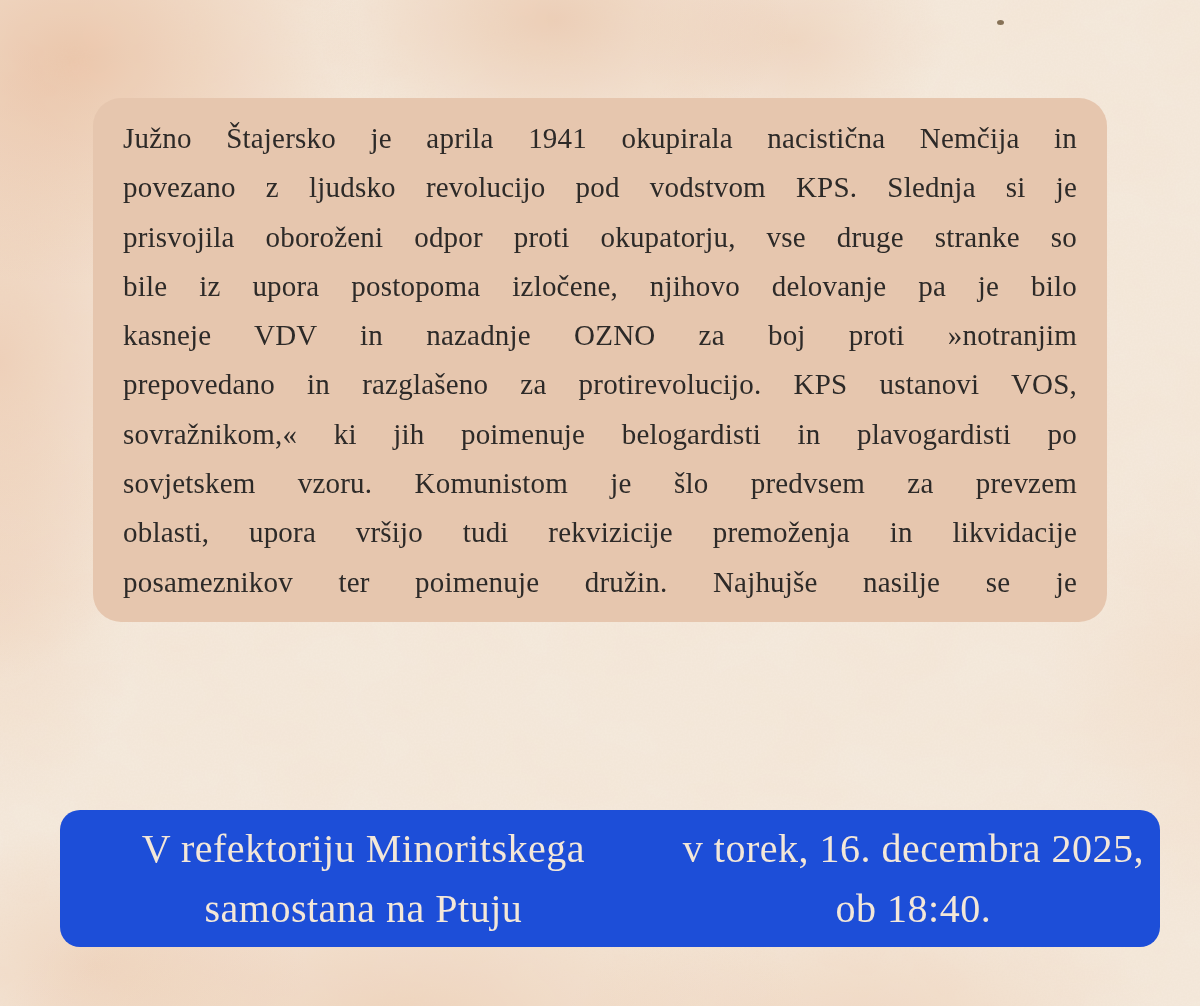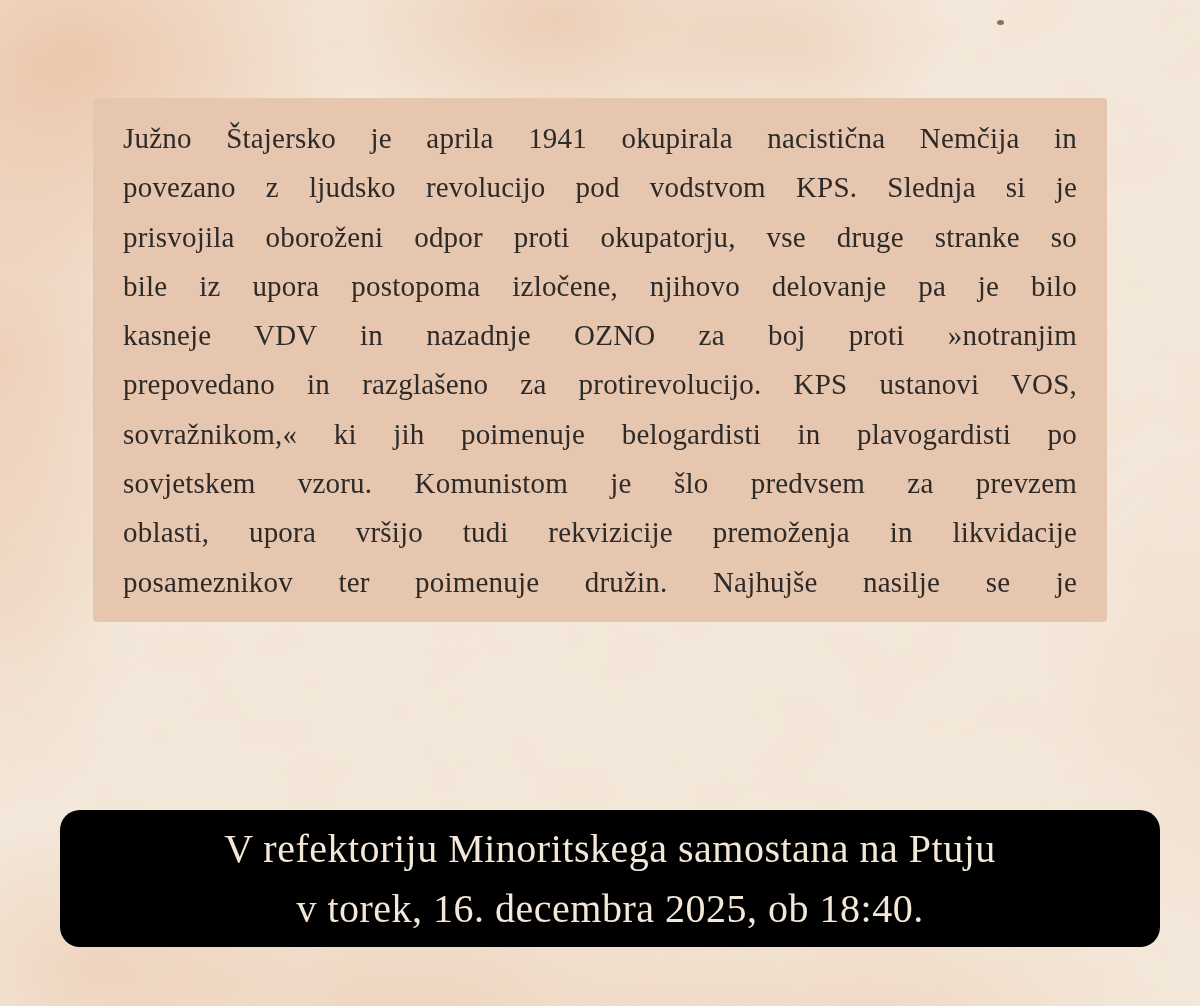--- a/index.html
+++ b/index.html
@@ -44,46 +44,46 @@
     z-index: 1;
   }
   .panel {
     position: absolute;
     left: 93px;
     top: 98px;
     width: 1014px;
     box-sizing: border-box;
     padding: 16px 30px 15px 30px;
     background: #e6c6ae;
-    border-radius: 4px;
+    border-radius: 28px;
     z-index: 2;
   }
   .jline {
     font-size: 29px;
     line-height: 49.3px;
     color: #2d2a28;
     text-align: justify;
     text-align-last: justify;
     white-space: normal;
     letter-spacing: 0.2px;
   }
   .jline.last {
     text-align-last: left;
   }
   .banner {
     position: absolute;
     left: 60px;
     top: 810px;
     width: 1100px;
     height: 137px;
-    background: #000000;
+    background: #1d4ed8;
     border-radius: 20px;
     z-index: 2;
     display: flex;
-    flex-direction: column;
+    flex-direction: row;
     align-items: center;
     justify-content: center;
   }
   .banner-line {
     font-size: 40px;
     line-height: 60px;
     color: #f3e7d8;
     text-align: center;
     letter-spacing: 0.5px;
   }

